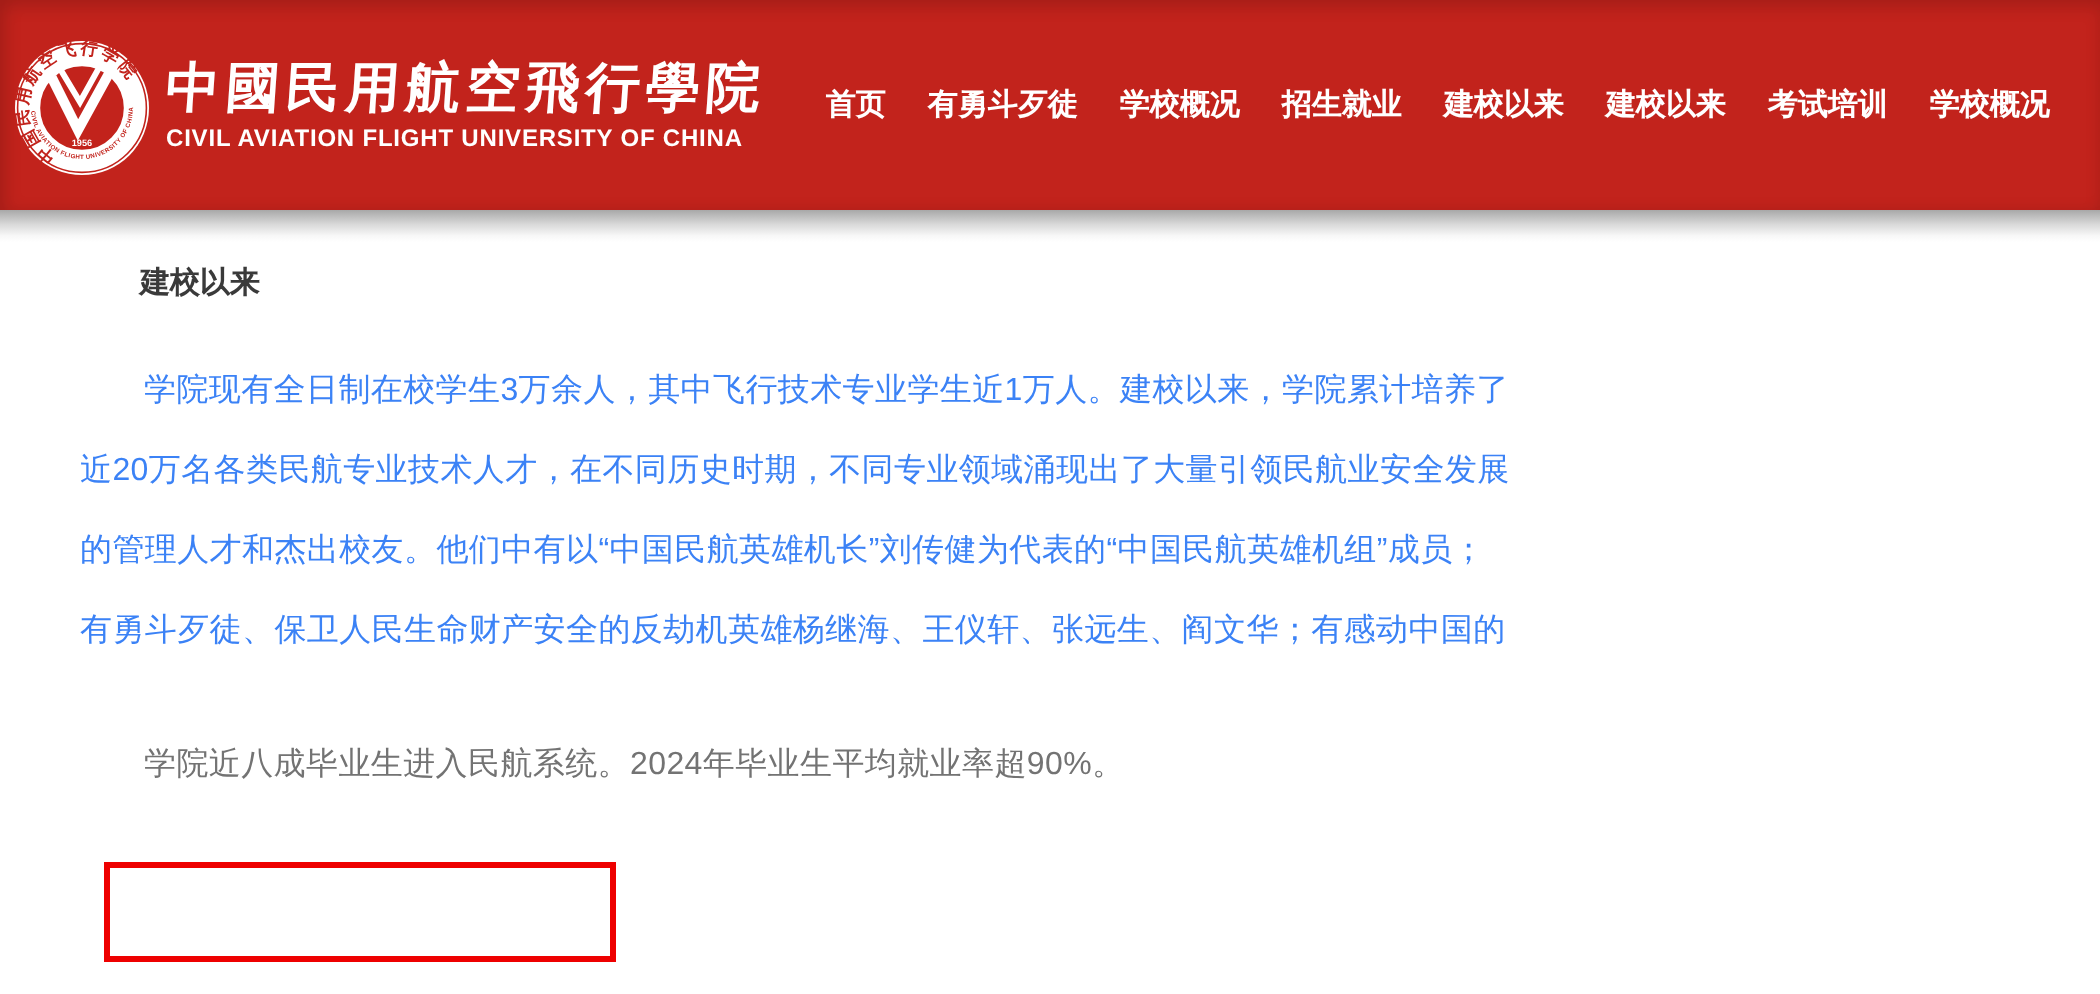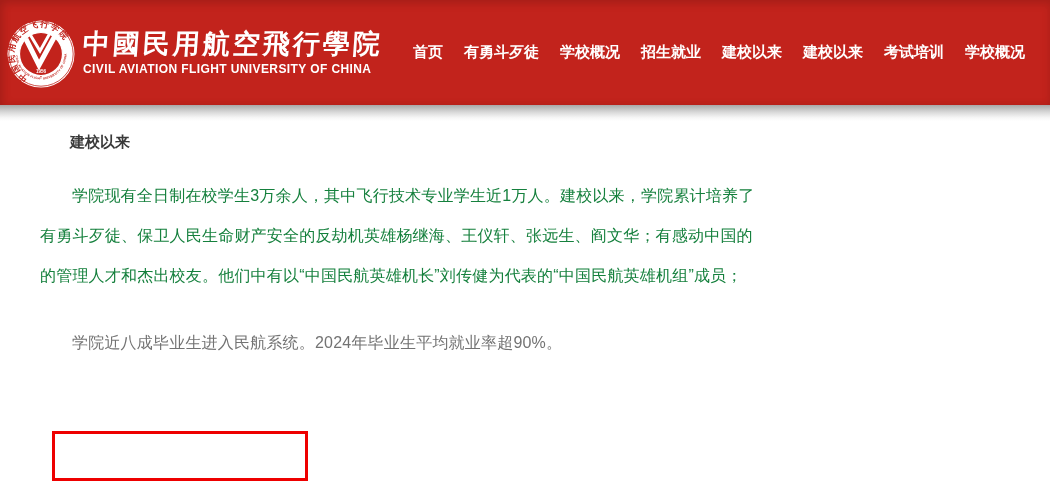--- a/index.html
+++ b/index.html
@@ -15,21 +15,21 @@
   .brand-en{font-size:12px;font-weight:bold;letter-spacing:0.4px;margin-top:3px;}
   .nav{display:flex;align-items:center;gap:21px;padding-right:25px;}
   .nav a{color:#ffffff;font-size:15px;font-weight:bold;text-decoration:none;white-space:nowrap;cursor:pointer;}
 
   
   .header-shadow{height:16px;background:linear-gradient(to bottom,#a8a8a8 0%,#d9d9d9 45%,#f7f7f7 80%,#ffffff 100%);}
 
   
   .content{position:relative;}
   .section-title{margin:10px 0 0 70px;font-size:15px;font-weight:bold;color:#3a3a3a;line-height:21px;}
-  .para1{margin:24px 0 0 40px;font-size:16px;color:#15803d;}
+  .para1{margin:24px 0 0 40px;font-size:16px;color:#3b82f6;}
   .para1 .line{height:40px;line-height:40px;white-space:nowrap;letter-spacing:0.2px;}
   .para1 .line.indent{padding-left:32px;}
   .para2{margin:27px 0 0 40px;font-size:16px;color:#737373;height:40px;line-height:40px;white-space:nowrap;letter-spacing:0.2px;}
   .para2 .boxed{padding-left:32px;}
 
   
   .highlight-box{position:absolute;left:52px;top:431px;width:250px;height:44px;border:3px solid #ee0000;z-index:5;pointer-events:none;background:transparent;}
 </style>
 </head>
 <body>
@@ -78,22 +78,23 @@
     </nav>
   </div>
 
   <div class="header-shadow"></div>
 
   <div class="content">
     <div class="section-title">建校以来</div>
 
     <div class="para1">
       <div class="line indent">学院现有全日制在校学生3万余人，其中飞行技术专业学生近1万人。建校以来，学院累计培养了</div>
+      <div class="line">近20万名各类民航专业技术人才，在不同历史时期，不同专业领域涌现出了大量引领民航业安全发展</div>
+      <div class="line">的管理人才和杰出校友。他们中有以“中国民航英雄机长”刘传健为代表的“中国民航英雄机组”成员；</div>
       <div class="line">有勇斗歹徒、保卫人民生命财产安全的反劫机英雄杨继海、王仪轩、张远生、阎文华；有感动中国的</div>
-      <div class="line">的管理人才和杰出校友。他们中有以“中国民航英雄机长”刘传健为代表的“中国民航英雄机组”成员；</div>
     </div>
 
     <div class="para2">
       <span class="boxed">学院近八成毕业生进入民航系统。</span><span>2024年毕业生平均就业率超90%。</span>
     </div>
   </div>
 
   <div class="highlight-box"></div>
 
 </div>

